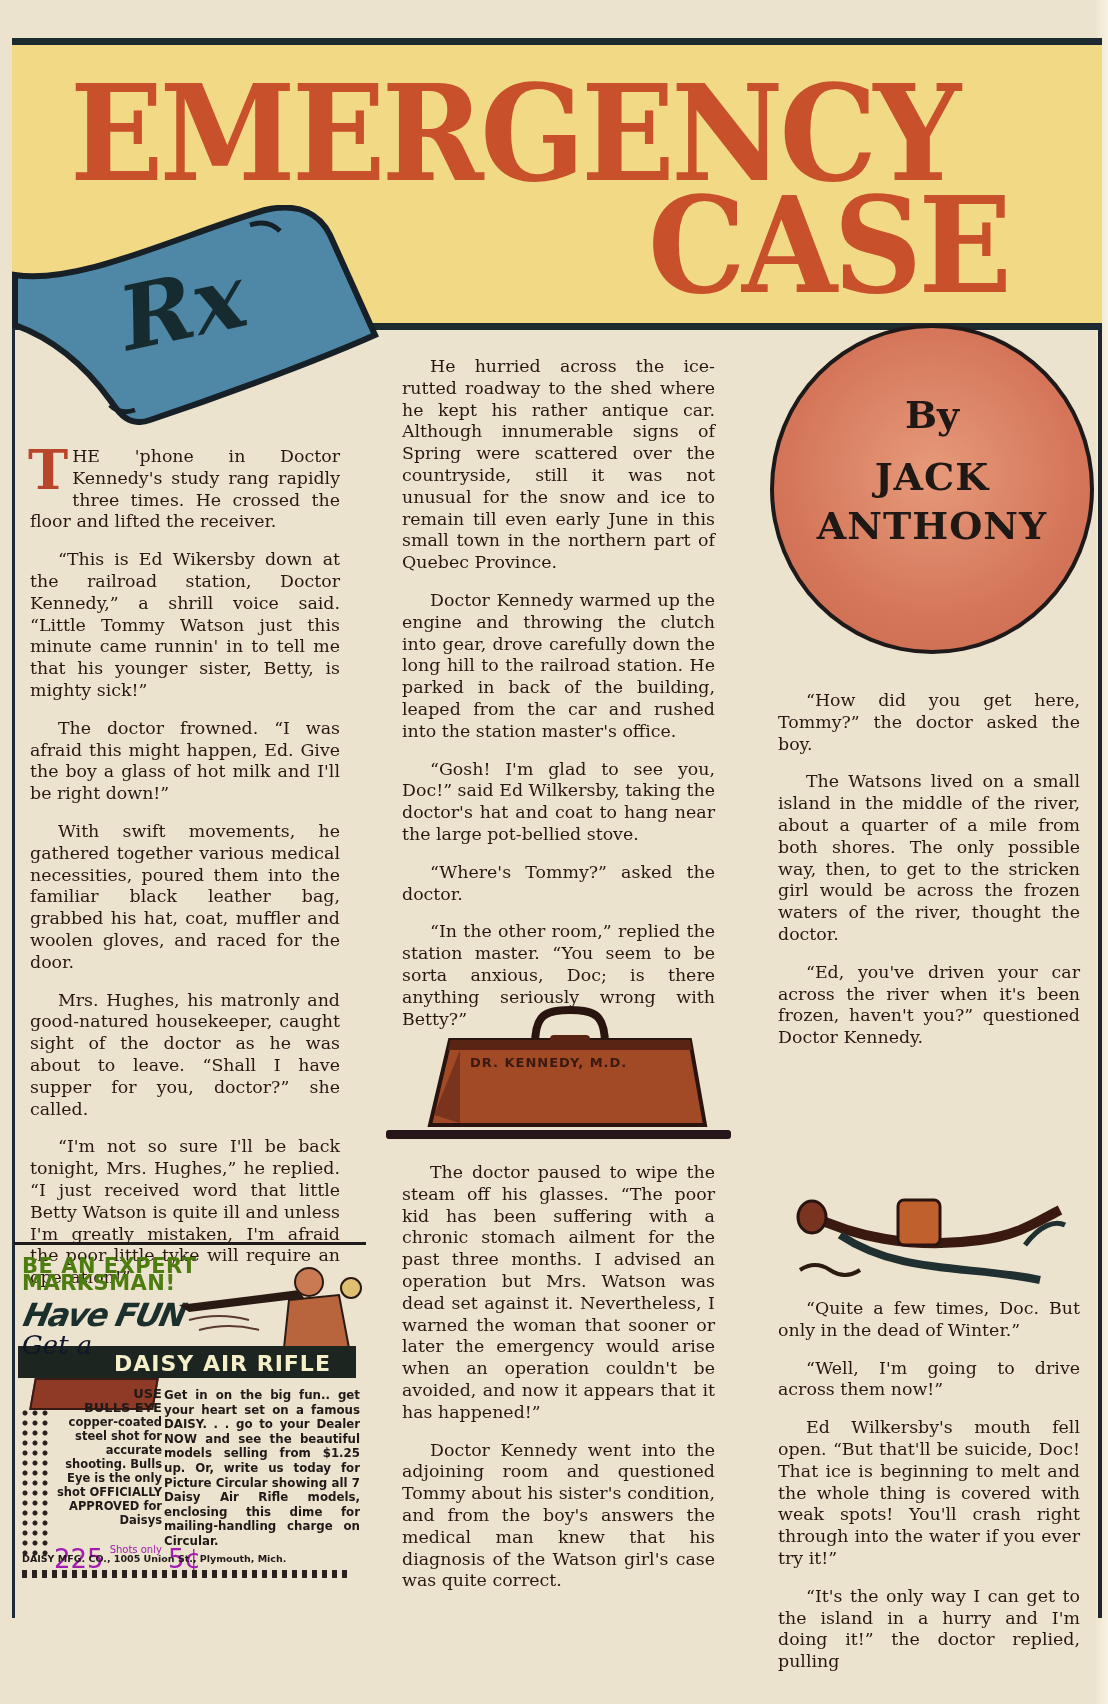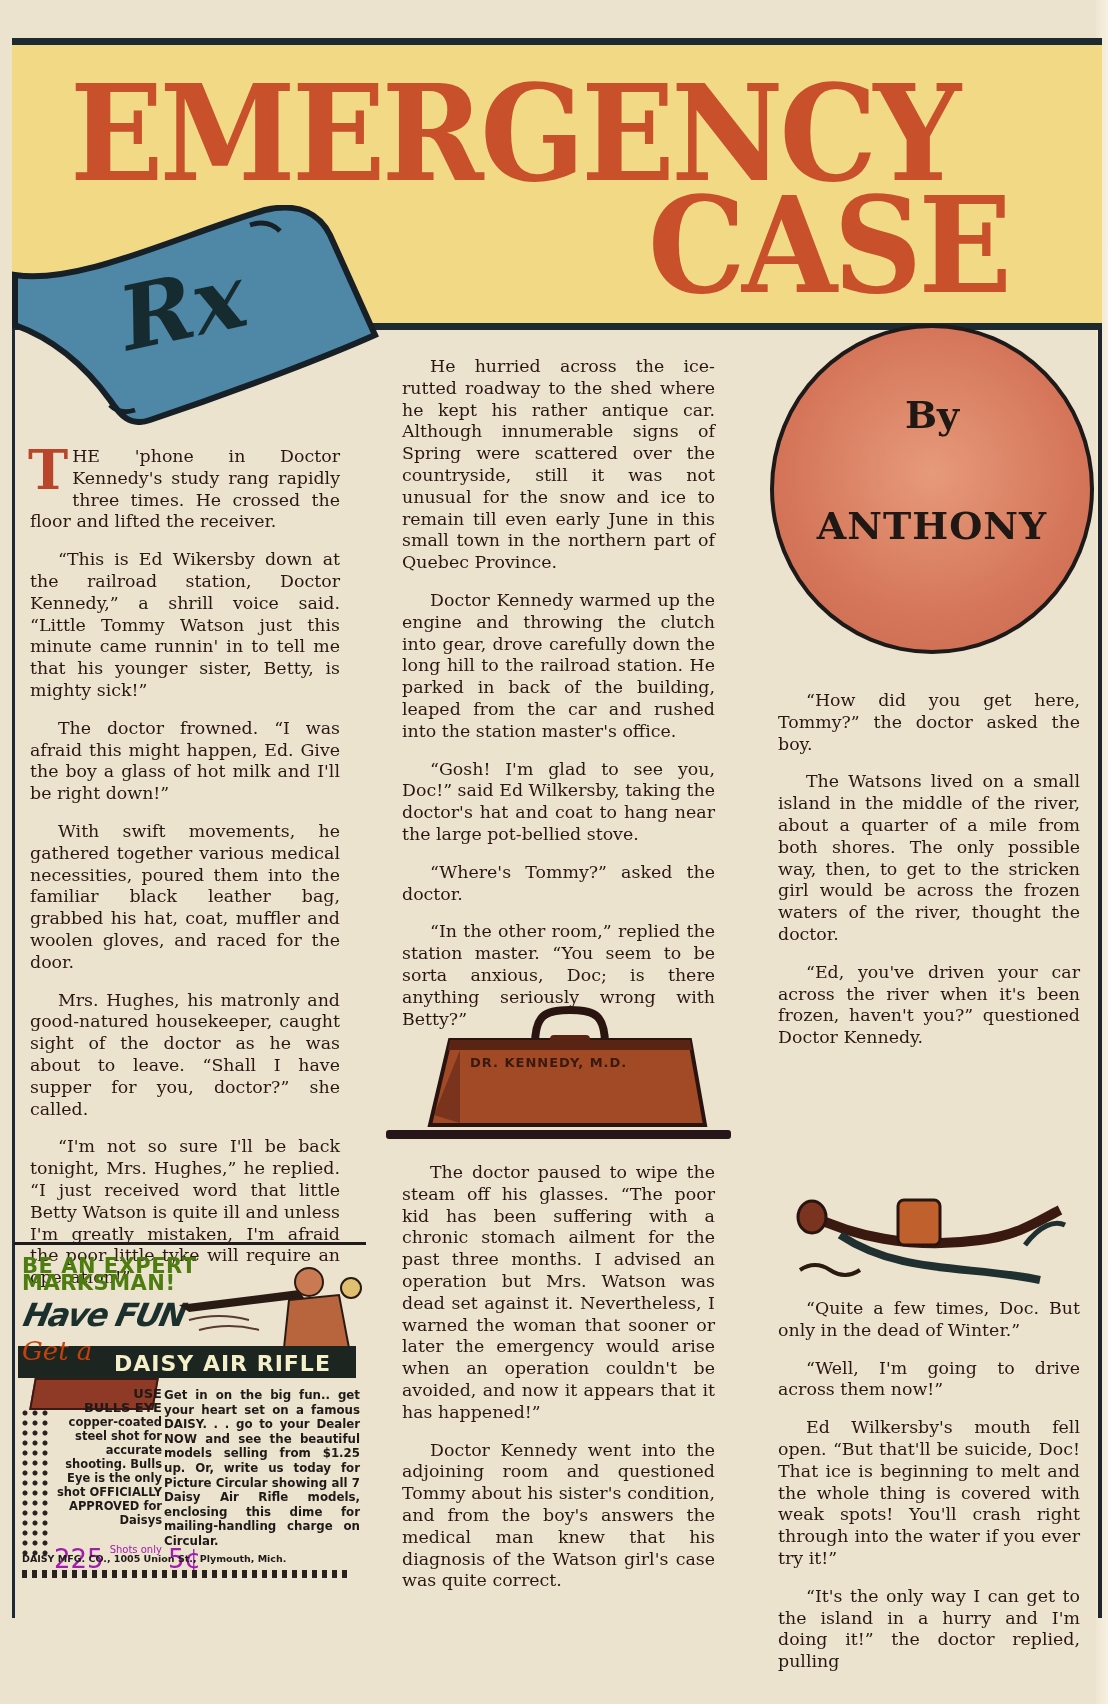--- a/index.html
+++ b/index.html
@@ -72,21 +72,21 @@
   .bag-label { position:absolute; left:470px; top:1055px; font-size:13px; font-weight:bold; color:#3a1a10; letter-spacing:1px; font-family:"DejaVu Sans", sans-serif; }
   .bag-rule { position:absolute; left:386px; top:1130px; width:345px; height:9px; background:#26161a; border-radius:3px; }
   
   .stetho { position:absolute; left:790px; top:1195px; width:300px; height:100px; }
   
   .ad-rule { position:absolute; left:14px; top:1242px; width:352px; height:3px; background:#1d1b1b; }
   .ad { position:absolute; left:14px; top:1248px; width:352px; height:330px; }
   .ad-head { position:absolute; left:8px; top:10px; font-family:"DejaVu Sans", sans-serif; font-weight:bold; font-size:21px; line-height:17px; color:#4d7c0f; letter-spacing:0.5px; }
   .ad-havefun { position:absolute; left:10px; top:48px; font-family:"DejaVu Sans", sans-serif; font-style:italic; font-weight:bold; font-size:32px; color:#1b2f2d; transform:skewX(-12deg); letter-spacing:-2px; }
   .ad-bar { position:absolute; left:4px; top:98px; width:338px; height:32px; background:#1c2520; }
-  .ad-geta { position:absolute; left:8px; top:88px; font-family:"DejaVu Serif", serif; font-style:italic; font-size:26px; color:#c2410c; }
+  .ad-geta { position:absolute; left:8px; top:82px; font-family:"DejaVu Serif", serif; font-style:italic; font-size:26px; color:#0f172a; }
   .ad-daisy { position:absolute; left:100px; top:103px; font-family:"DejaVu Sans", sans-serif; font-weight:bold; font-size:22px; color:#f4efc9; letter-spacing:1px; }
   .ad-gun { position:absolute; left:165px; top:12px; width:185px; height:88px; }
   .ad-use { position:absolute; left:38px; top:139px; width:110px; text-align:right; font-family:"DejaVu Sans", sans-serif; font-weight:bold; font-size:11.5px; line-height:14px; color:#1f1a18; }
   .ad-use .big { font-size:13px; }
   .ad-price { position:absolute; left:40px; top:296px; font-family:"DejaVu Sans", sans-serif; font-weight:normal; color:#a21caf; }
   .ad-price .n { font-size:26px; }
   .ad-price .s { font-size:10px; display:inline-block; line-height:11px; vertical-align:top; margin:0 6px; }
   .ad-body { position:absolute; left:150px; top:140px; width:196px; font-family:"DejaVu Sans", sans-serif; font-weight:bold; font-size:11.8px; line-height:14.6px; color:#1f1a18; text-align:justify; }
   .ad-footer { position:absolute; left:8px; top:305px; font-family:"DejaVu Sans", sans-serif; font-weight:bold; font-size:9.5px; color:#1f1a18; }
   .ad-dots { position:absolute; left:8px; top:322px; width:330px; height:8px; background:repeating-linear-gradient(90deg,#2a2220 0 5px, transparent 5px 10px); }
@@ -107,20 +107,21 @@
 
 <svg class="rx-banner" viewBox="0 0 370 220">
   <path d="M5,70 C70,80 170,30 255,5 C290,-3 310,10 320,30 L365,130 C320,150 230,185 140,215 C120,222 110,210 100,195 Q60,140 5,120 Z" fill="#4f88a6" stroke="#172027" stroke-width="6"></path>
   <path d="M240,20 q18,-6 30,6" stroke="#172027" stroke-width="5" fill="none"></path>
   <path d="M100,200 q10,10 25,5" stroke="#172027" stroke-width="5" fill="none"></path>
 </svg>
 <div class="rx-text">Rx</div>
 
 <div class="byline-circle">
   <div class="byline-by">By</div>
+  <div class="byline-name1">JACK</div>
   <div class="byline-name2">ANTHONY</div>
 </div>
 
 <div class="column col1">
   <p class="noindent"><span class="dropcap">T</span><span>HE 'phone in Doctor Kennedy's study rang rapidly three times. He crossed the floor and lifted the receiver.</span></p>
   <p>“This is Ed Wikersby down at the railroad station, Doctor Kennedy,” a shrill voice said. “Little Tommy Watson just this minute came runnin' in to tell me that his younger sister, Betty, is mighty sick!”</p>
   <p>The doctor frowned. “I was afraid this might happen, Ed. Give the boy a glass of hot milk and I'll be right down!”</p>
   <p>With swift movements, he gathered together various medical necessities, poured them into the familiar black leather bag, grabbed his hat, coat, muffler and woolen gloves, and raced for the door.</p>
   <p>Mrs. Hughes, his matronly and good-natured housekeeper, caught sight of the doctor as he was about to leave. “Shall I have supper for you, doctor?” she called.</p>
   <p>“I'm not so sure I'll be back tonight, Mrs. Hughes,” he replied. “I just received word that little Betty Watson is quite ill and unless I'm greatly mistaken, I'm afraid the poor little tyke will require an operation!”</p>

